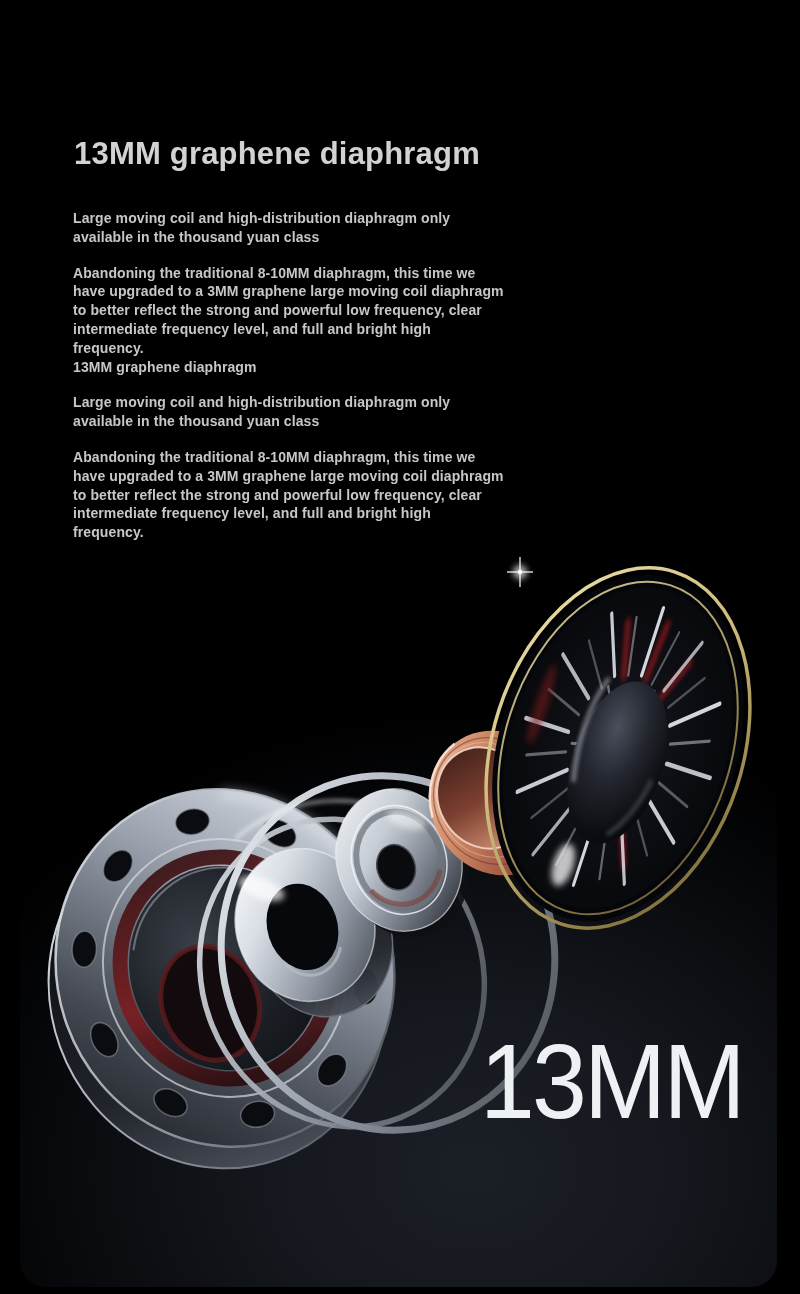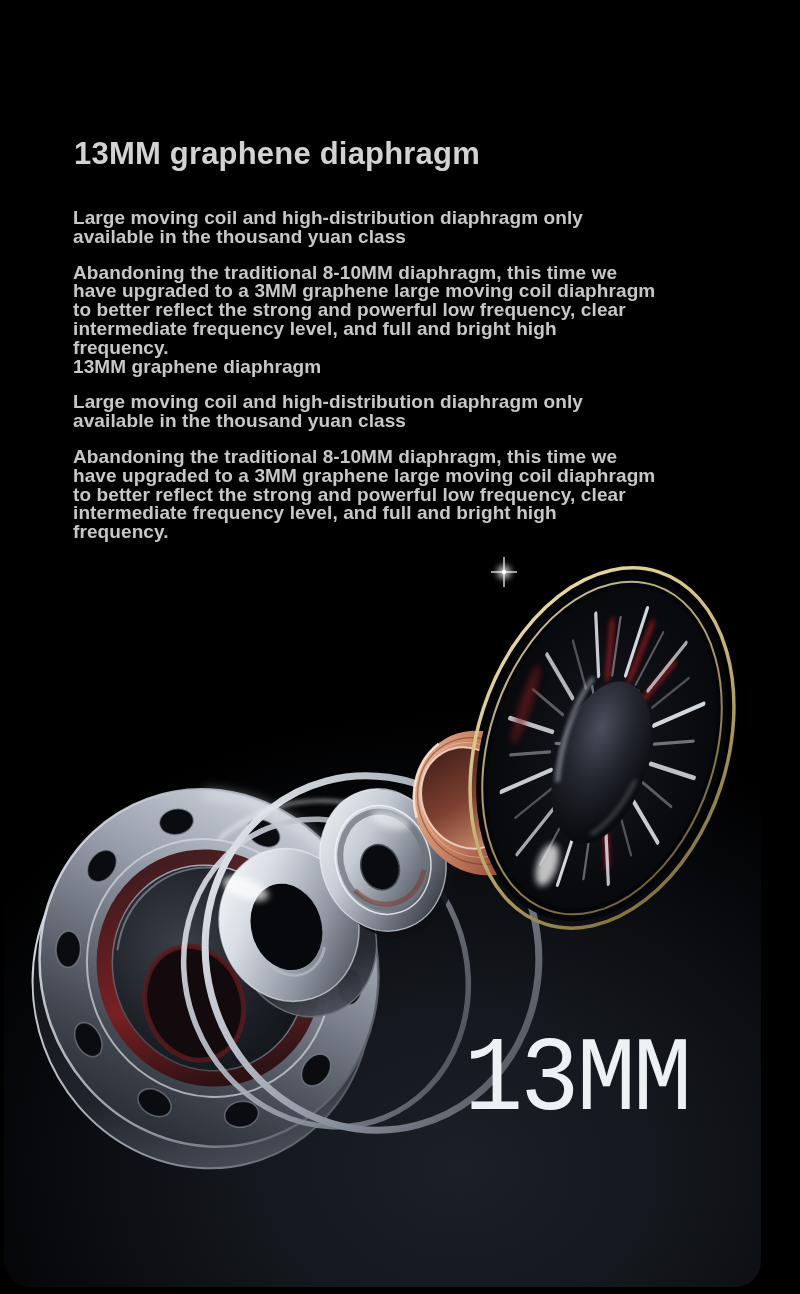--- a/index.html
+++ b/index.html
@@ -9,29 +9,28 @@
     font-family:"Liberation Sans","DejaVu Sans",sans-serif;
   }
   .copy { position:absolute; left:0; top:0; width:800px; }
   .headline {
     position:absolute; left:74px; top:136px;
     font-size:31px; font-weight:bold; color:#d2d2d2; letter-spacing:.2px;
     white-space:nowrap;
   }
   .body-block { position:absolute; left:73px; top:209px; width:600px; }
   .body-text {
-    font-size:19px; line-height:18.8px; font-weight:bold; color:#c7c7c7;
+    font-size:14px; line-height:18.8px; font-weight:bold; color:#c7c7c7;
     white-space:pre-line; margin:0 0 17px 0; letter-spacing:.1px;
   }
   .hero {
-    position:absolute; left:4px; top:545px; width:757px; height:742px;
+    position:absolute; left:20px; top:545px; width:757px; height:742px;
     border-radius:8px 8px 26px 26px; overflow:hidden;
     background:
       radial-gradient(75% 62% at 60% 84%, #1b1f26 0%, #15181e 34%, #0b0d11 64%, #040507 85%, #000 100%);
-    font-family: Liberation Mono, monospace;
   }
   .hero svg { position:absolute; left:0; top:0; }
   .size-label {
     position:absolute; left:460px; top:481px;
     font-size:106px; font-weight:300; color:#eef1f4;
     letter-spacing:-3px; line-height:1.05; white-space:nowrap;
     transform:scaleX(.93); transform-origin:left top;
   }
 </style>
 </head>

